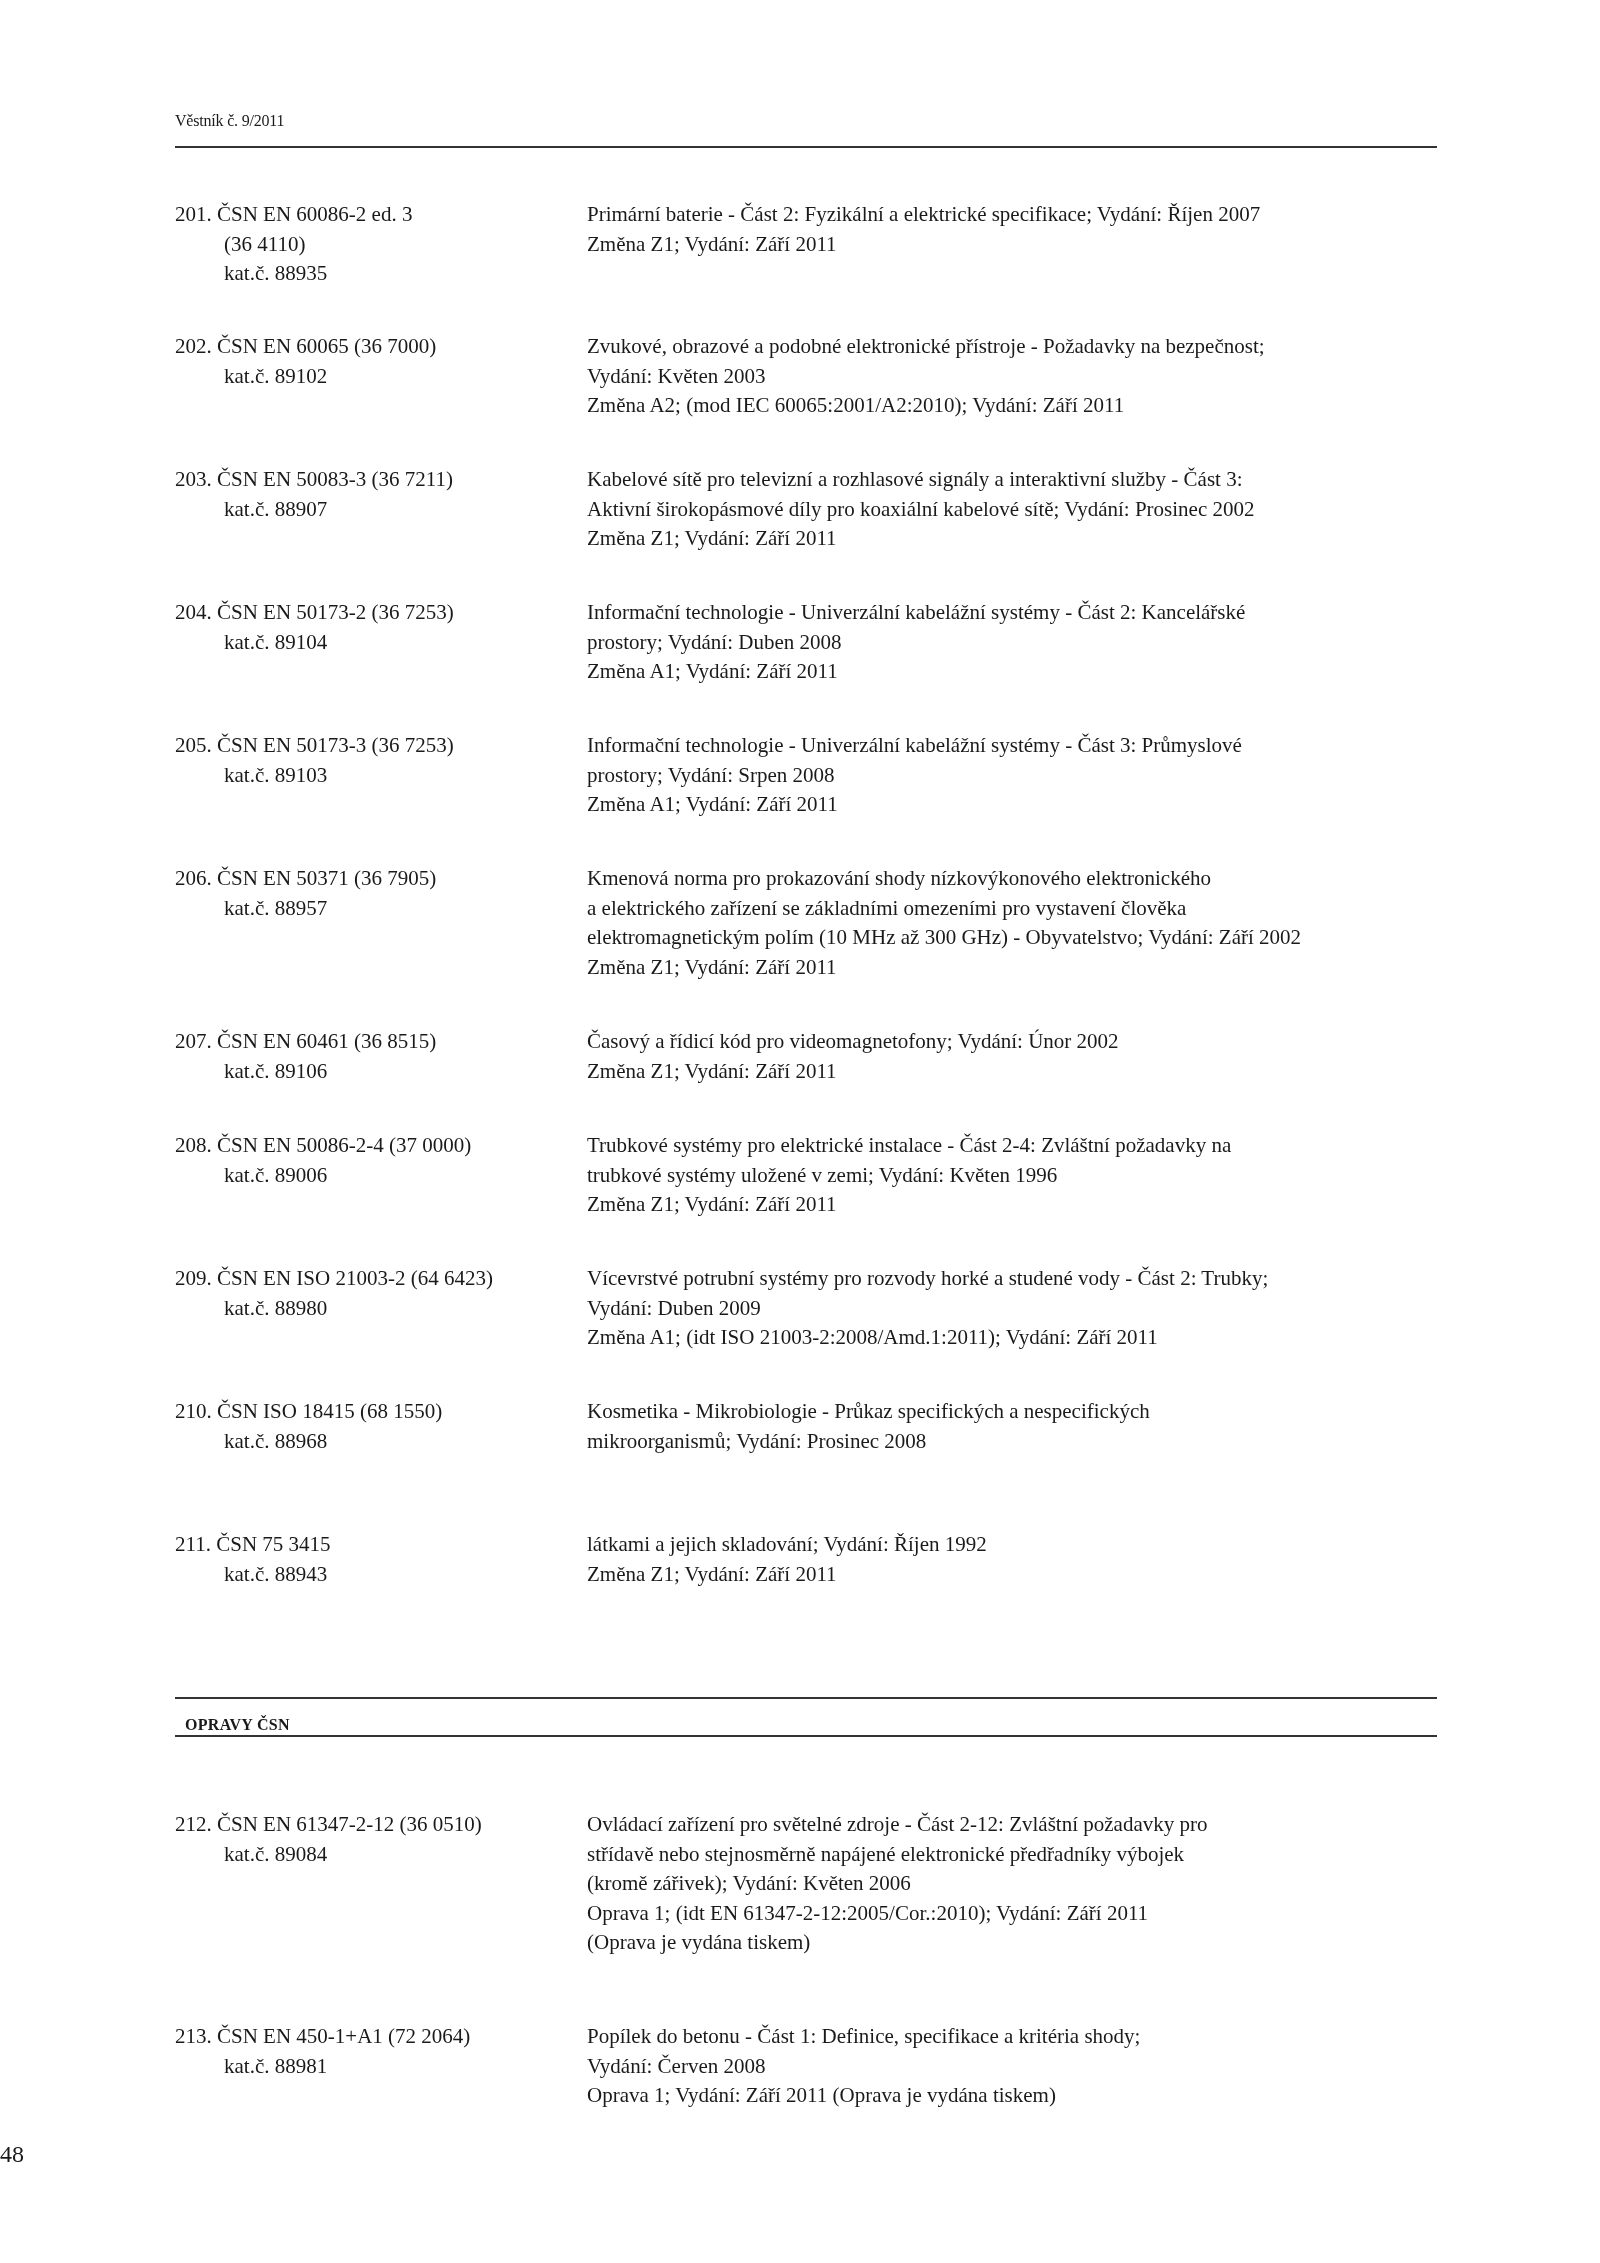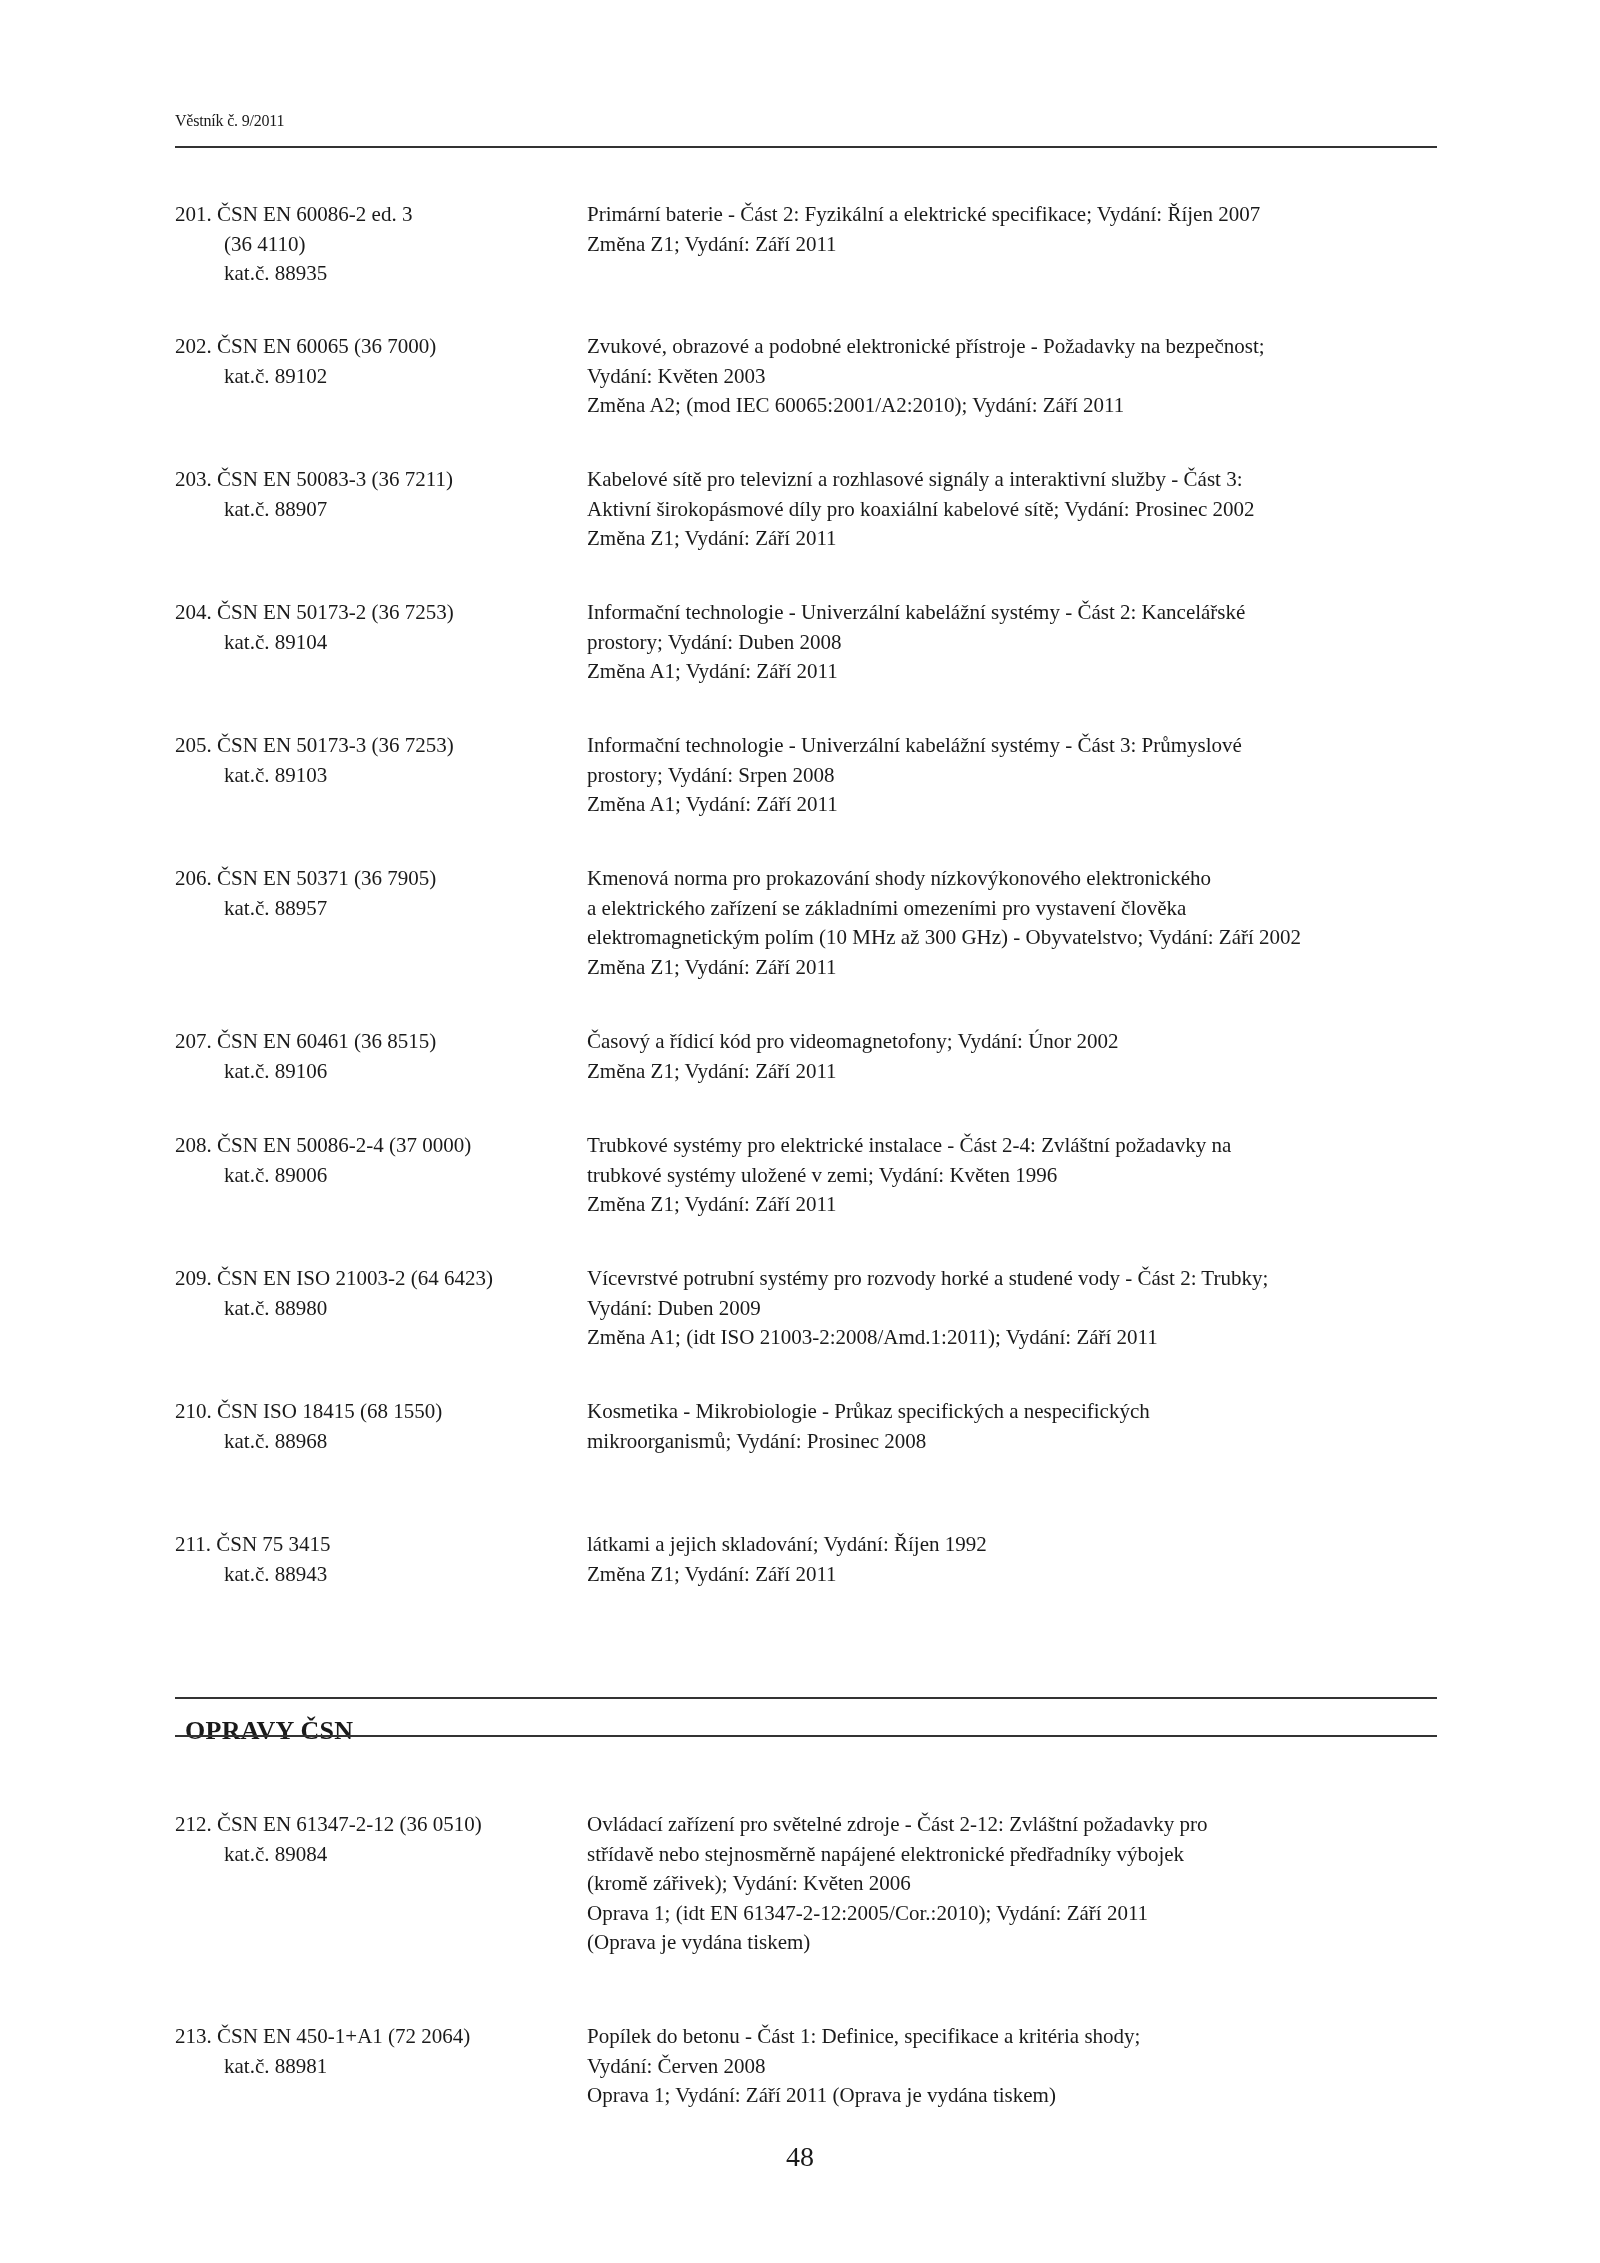--- a/index.html
+++ b/index.html
@@ -8,22 +8,22 @@
       font-family: "Liberation Serif", "DejaVu Serif", serif;
       color: #1a1a1a; font-size: 21px;
     }
     .header-title { position: absolute; left: 175px; top: 112px; font-size: 16px; letter-spacing: -0.2px; }
     .rule { position: absolute; left: 175px; width: 1262px; height: 2px; background: #333; }
     .entry { position: absolute; left: 175px; width: 1270px; }
     .left { position: absolute; left: 0; top: 0; width: 400px; line-height: 29.5px; }
     .left .line2 { padding-left: 49px; }
     .right { position: absolute; left: 412px; top: 0; width: 870px; line-height: 29.5px; white-space: nowrap; }
     .b { font-weight: normal; }
-    .section-title { position: absolute; left: 185px; top: 1716px; font-size: 26px; font-weight: bold; letter-spacing: 0.3px; }
-    .page-number { position: absolute; left: 0; width: 1600px; text-align: center; top: 2141px; font-size: 28px; }
+    .section-title { position: absolute; left: 185px; top: 1716px; font-size: 16px; font-weight: bold; letter-spacing: 0.3px; }
+    .page-number { position: absolute; left: 0; width: 1600px; text-align: left; top: 2141px; font-size: 24px; }
   </style>
 </head>
 <body>
 
 <div class="header-title">Věstník č. 9/2011</div>
 <div class="rule" style="top:146px;"></div>
 
 <div id="entries">
     <div class="entry" style="top: 200px;">
       <div class="left">

